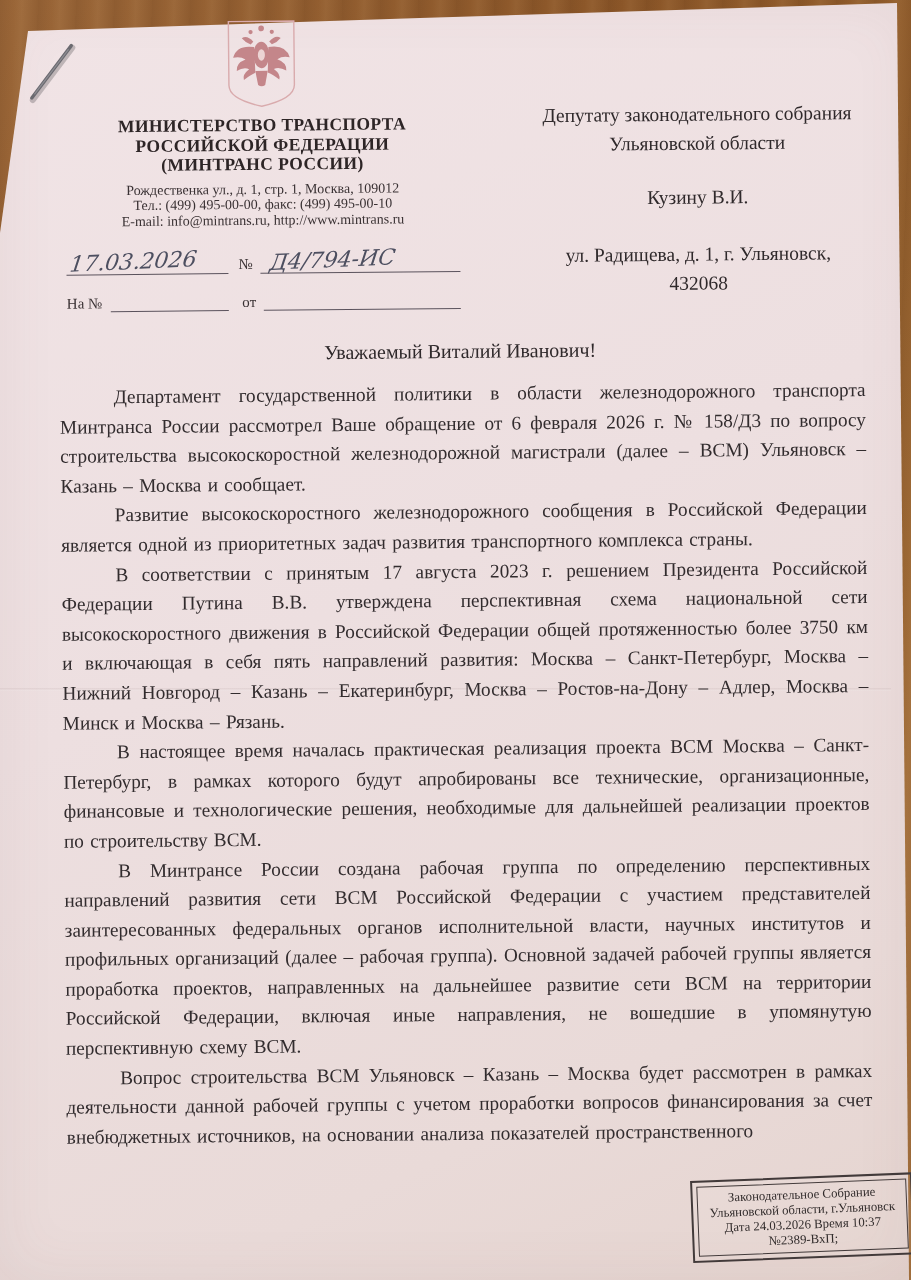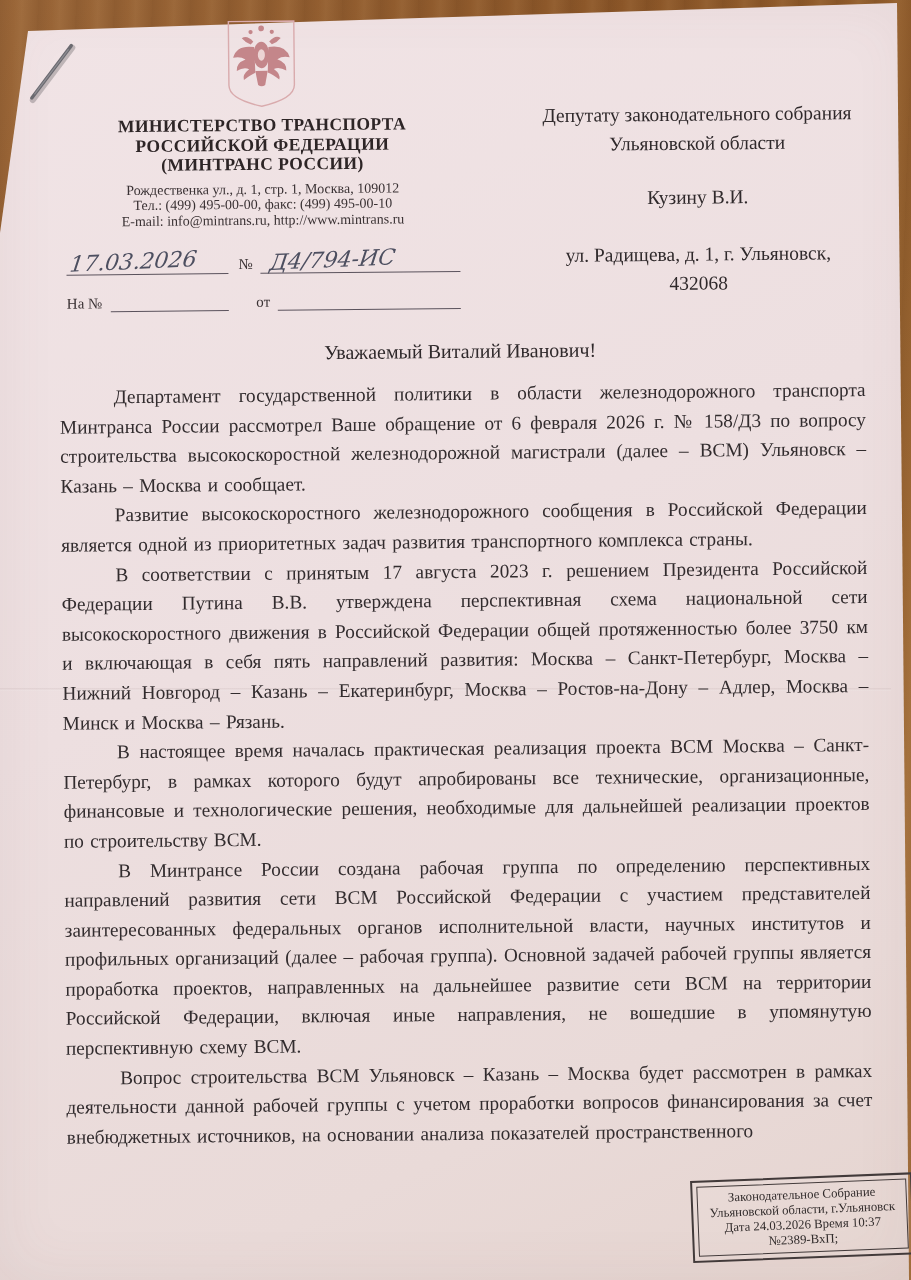--- a/index.html
+++ b/index.html
@@ -68,21 +68,21 @@
   .hw-date { width: 158px; padding-left: 4px; }
   .hw-num  { flex: 1; padding-left: 10px; }
   .num-sign { font-size: 15px; color: #3a3234; margin: 0 8px 1px 10px; }
   .ref-row {
     margin-top: 17px; display: flex; align-items: flex-end;
     padding: 0 14px; font-size: 15px; color: #3a3234; height: 20px;
   }
   .ref-line { border-bottom: 1.4px solid #5a525c; height: 17px; }
   .ref-line.first { width: 118px; margin-left: 8px; }
   .ref-line.second { flex: 1; margin-left: 8px; }
-  .ref-from { margin-left: 28px; }
+  .ref-from { margin-left: 14px; }
 
   
   .lh-right {
     position: absolute; left: 503px; top: 102px; width: 398px;
     text-align: center; font-size: 19.5px; line-height: 29px; color: #2f292b;
   }
   .addr-name { margin-top: 25px; }
   .addr-street { margin-top: 28px; }
 
   

